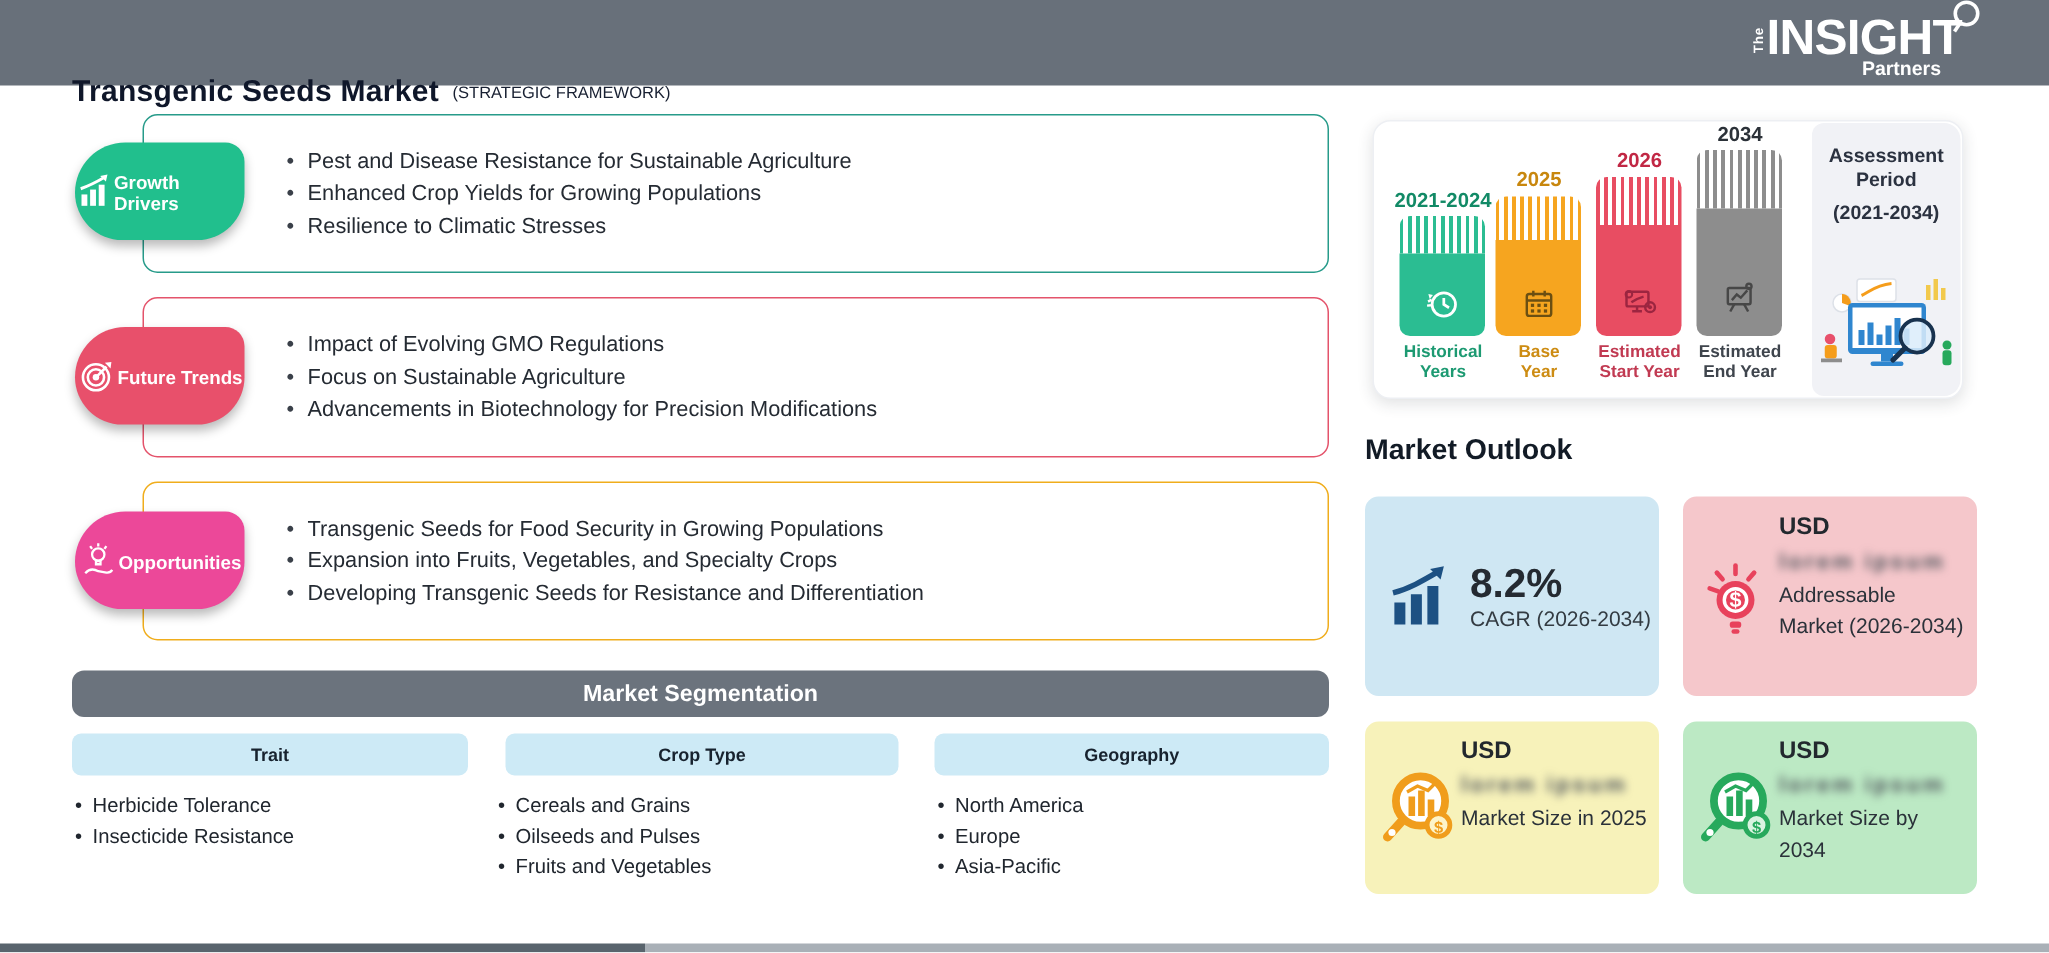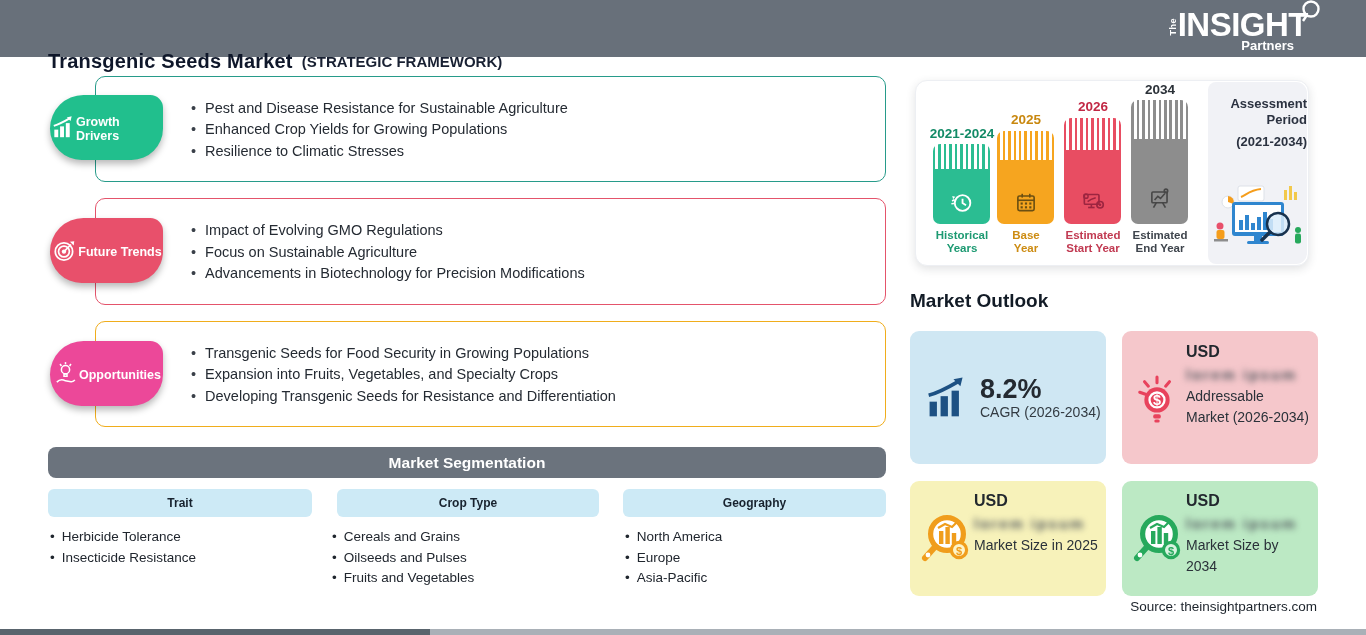--- a/index.html
+++ b/index.html
@@ -3,21 +3,21 @@
 <meta charset="utf-8">
 <style>
   html,body{margin:0;padding:0;background:#fff;}
   #stage{position:relative;width:1366px;height:635px;background:#ffffff;overflow:hidden;
          font-family:"Liberation Sans",sans-serif;color:#1f262e;}
 
   
   .header{position:absolute;left:0;top:0;width:1366px;height:57px;background:#68707a;}
   .header-title{position:absolute;left:48px;top:0;height:57px;display:flex;align-items:center;color:#0f172a;margin-top:33px;}
   .header-title .main{font-size:20px;font-weight:bold;letter-spacing:.2px;}
-  .header-title .sub{font-size:15px;font-weight:700;margin-left:9px;opacity:.96;}
+  .header-title .sub{font-size:11px;font-weight:400;margin-left:9px;opacity:.96;}
   .logo{position:absolute;right:58px;top:8px;color:#fff;display:flex;flex-direction:column;align-items:flex-end;line-height:1;}
   .logo-row{display:flex;align-items:flex-end;position:relative;}
   .logo-the{font-size:9px;font-weight:bold;transform:rotate(-90deg) translateX(-1px);transform-origin:center;width:10px;letter-spacing:.5px;margin-bottom:7px;}
   .logo-main{font-size:33px;font-weight:800;letter-spacing:-.5px;}
   .logo-mag{position:absolute;right:-16px;top:-9px;}
   .logo-partners{font-size:13px;font-weight:bold;margin-top:-2px;padding-right:14px;}
 
   
   .ibox{position:absolute;left:95px;width:791px;background:#fff;border-radius:10px;box-sizing:border-box;}
   .ibox.gd{top:76px;height:106px;border:1.6px solid #279b8a;}
@@ -57,21 +57,21 @@
   .b2{left:81px;top:50px;} .b2 .stripes{height:29px;background:repeating-linear-gradient(90deg,#f6a51f 0 2.5px,#fff 2.5px 5.5px);} .b2 .solid{height:64px;background:#f6a51f;}
   .b3{left:148px;top:37px;} .b3 .stripes{height:32px;background:repeating-linear-gradient(90deg,#e84d62 0 2.5px,#fff 2.5px 5.5px);} .b3 .solid{height:74px;background:#e84d62;}
   .b4{left:215px;top:19px;} .b4 .stripes{height:39px;background:repeating-linear-gradient(90deg,#8d8d8d 0 2.5px,#fff 2.5px 5.5px);} .b4 .solid{height:85px;background:#8d8d8d;}
   .yr{position:absolute;width:96px;text-align:center;font-size:13.5px;font-weight:bold;}
   .yr.y1{left:-2px;top:45px;color:#128a66;} .yr.y2{left:62px;top:31px;color:#c8870e;}
   .yr.y3{left:129px;top:18px;color:#c12744;} .yr.y4{left:196px;top:1px;color:#2b3138;}
   .cap{position:absolute;top:148px;width:76px;text-align:center;font-size:11.5px;font-weight:bold;line-height:13px;}
   .cap.y1{left:8px;color:#1d9a72;} .cap.y2{left:72px;color:#cd8c13;}
   .cap.y3{left:139px;color:#c13a52;} .cap.y4{left:206px;color:#3f454d;}
   .assess{position:absolute;left:292px;top:1px;width:99px;height:182px;background:#f1f2f6;border-radius:8px 11px 11px 8px;
-          text-align:right;}
+          text-align:center;}
   .assess .a-title{font-size:13px;font-weight:bold;color:#2b3240;margin-top:14px;line-height:16px;}
   .assess .a-range{font-size:13px;font-weight:600;color:#2b3240;margin-top:6px;}
   .assess svg{position:absolute;left:4px;bottom:6px;}
 
   
   .mo-title{position:absolute;left:910px;top:290px;font-size:19px;font-weight:bold;color:#121b26;}
   .card{position:absolute;border-radius:9px;box-sizing:border-box;}
   .card.blue{left:910px;top:331px;width:196px;height:133px;background:#cfe7f3;display:flex;align-items:center;padding-left:13px;}
   .card.pink{left:1122px;top:331px;width:196px;height:133px;background:#f5c7cb;}
   .card.yellow{left:910px;top:481px;width:196px;height:115px;background:#f7f2ba;}
@@ -386,17 +386,16 @@
       <circle cx="20.5" cy="19.5" r="3.8" fill="#d9f3e0" stroke="#27a95c" stroke-width="1.6"></circle>
       <text x="20.5" y="22" text-anchor="middle" font-size="5.5" font-weight="bold" fill="#27a95c" font-family="Liberation Sans, sans-serif">$</text>
     </svg>
     <div class="txt">
       <div class="usd">USD</div>
       <span class="blurred">lorem ipsum</span>
       <div class="card-label">Market Size by 2034</div>
     </div>
   </div>
 
-  <div class="source">Source: theinsightpartners.com</div>
 
   <div class="foot-dark"></div>
   <div class="foot-light"></div>
 </div>
 
 </body></html>

